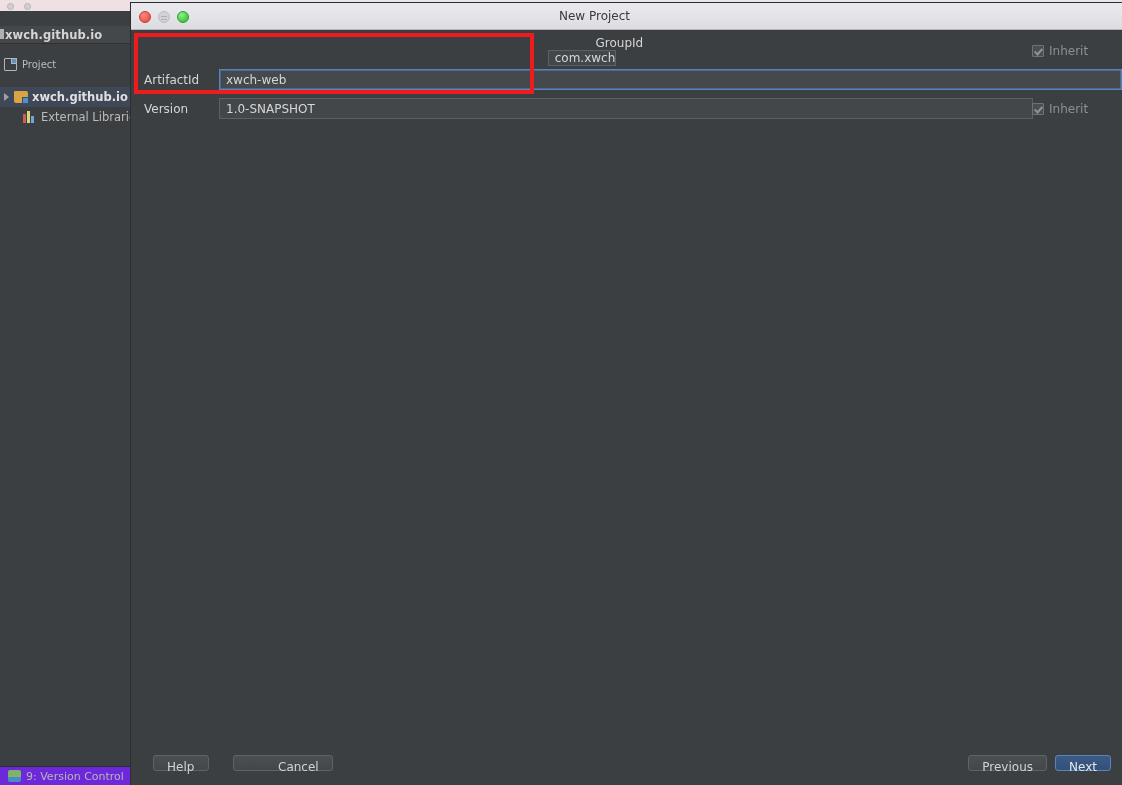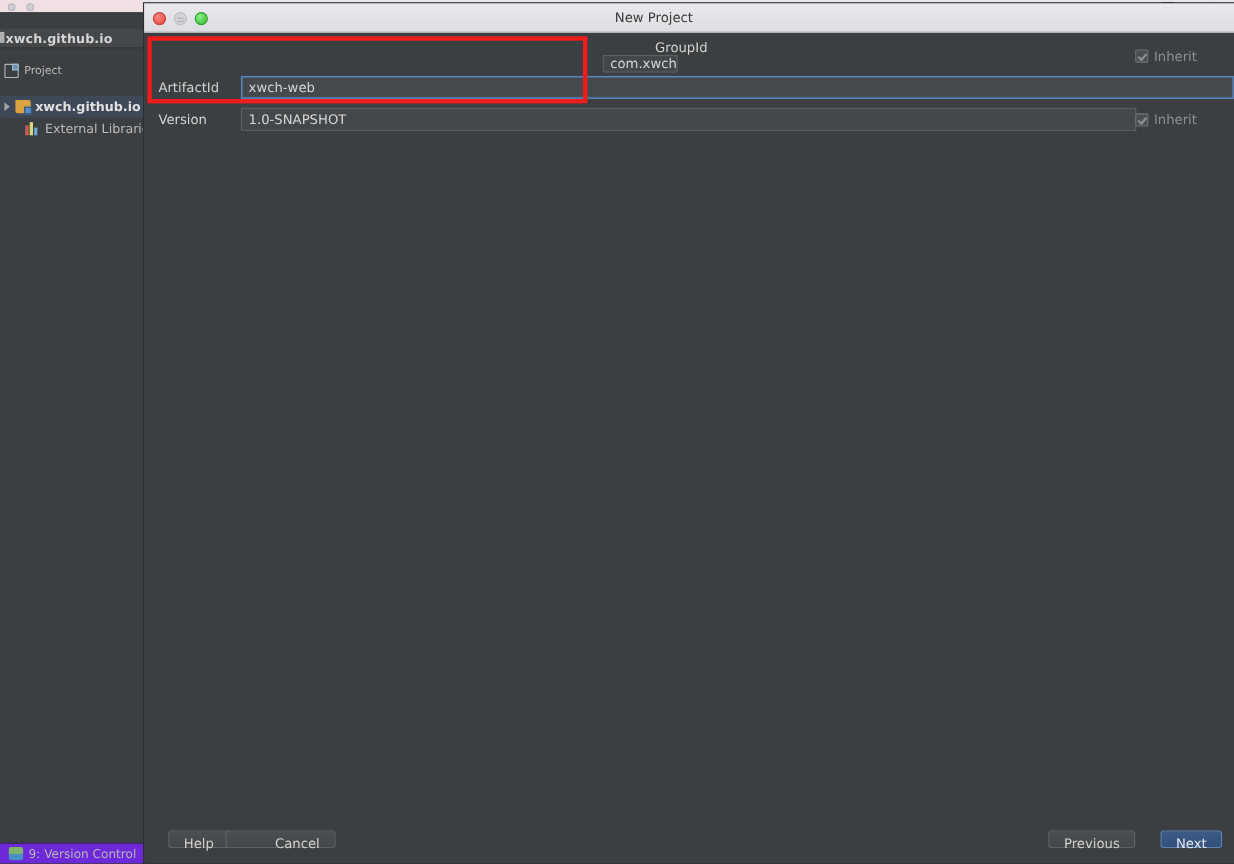--- a/index.html
+++ b/index.html
@@ -403,22 +403,22 @@
     border: 1px solid #5e6366;
     border-radius: 3px;
     box-sizing: border-box;
     color: #d2d2d2;
     font-size: 12px;
     line-height: 22px;
     cursor: default;
     user-select: none;
   }
   #btn-help   { left: 22px; }
-  #btn-cancel { left: 74px; padding-left: 44px; }
-  #btn-previous { right: 90px; }
+  #btn-cancel { left: 102px; padding-left: 44px; }
+  #btn-previous { right: 75px; }
   #btn-next {
     right: 11px;
     background: linear-gradient(#3b5a85, #32507a);
     border: 1px solid #5b83b5;
     color: #e4e8ec;
   }
 </style>
 </head>
 <body>
 

